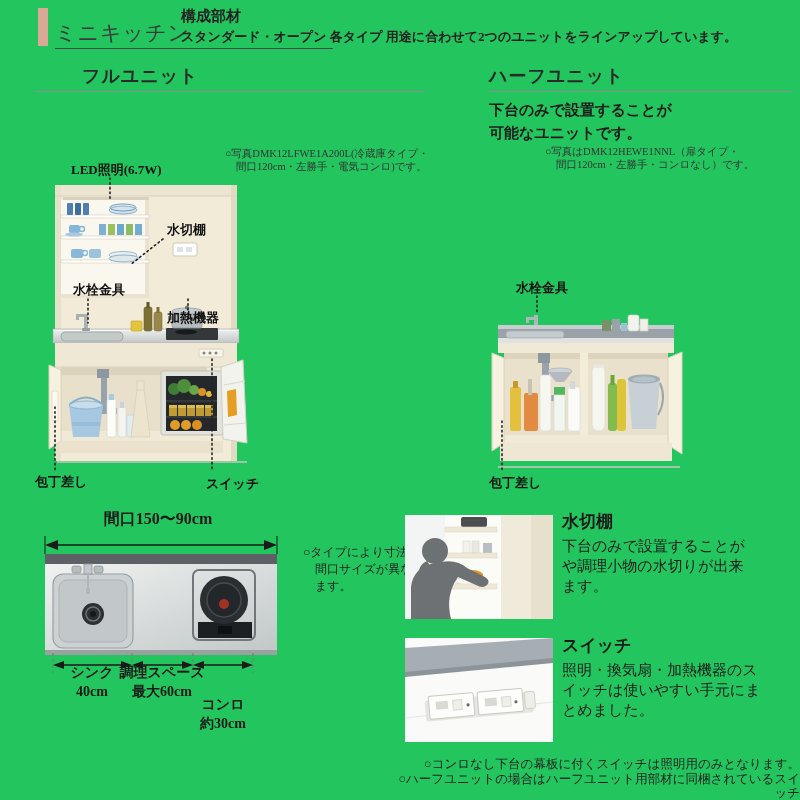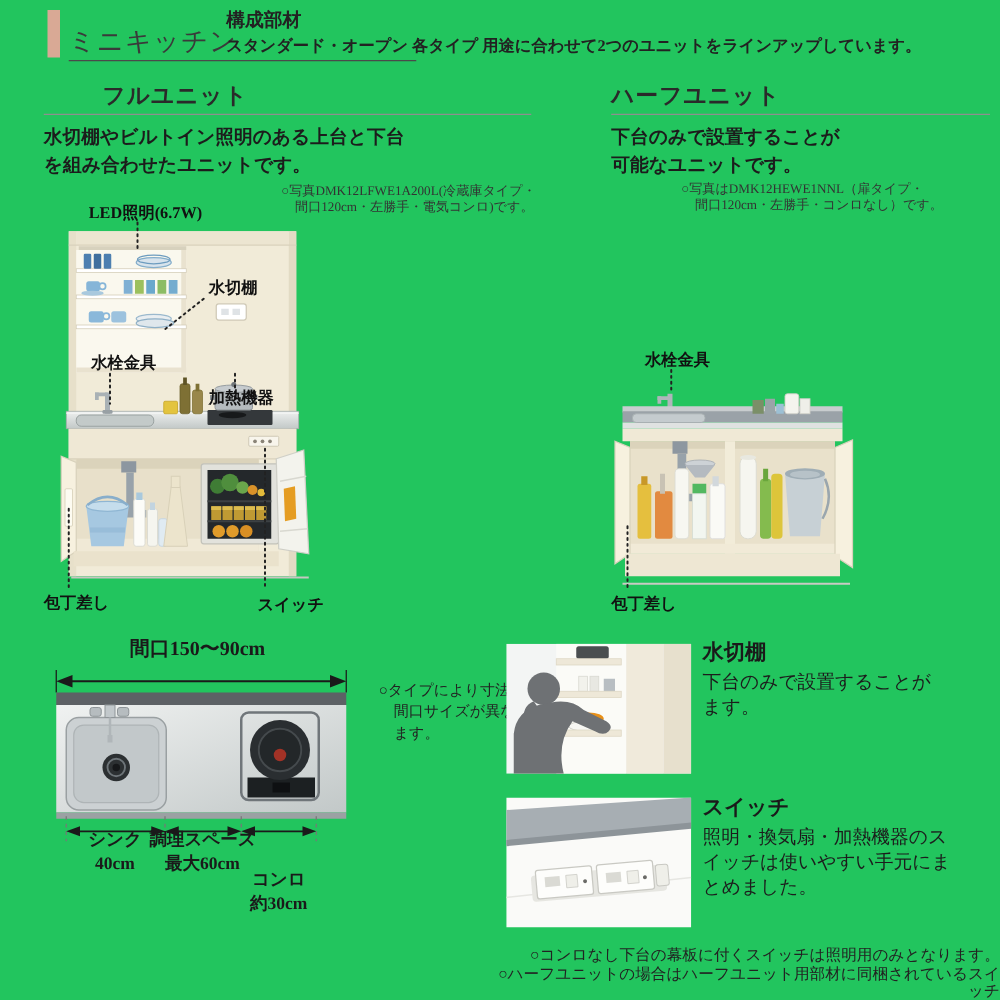--- a/index.html
+++ b/index.html
@@ -34,24 +34,20 @@
   <div class="abs brand" style="left:55px;top:19px;">ミニキッチン</div>
   <div class="abs brand-underline" style="left:55px;top:48px;width:278px;"></div>
   <div class="abs hdr-title" style="left:181px;top:7px;">構成部材</div>
   <div class="abs hdr-sub" style="left:181px;top:28px;">スタンダード・オープン 各タイプ 用途に合わせて2つのユニットをラインアップしています。</div>
 
   <div class="abs col-heading" style="left:35px;top:64px;margin-left:47px;">フルユニット</div>
   <div class="abs col-rule" style="left:35px;top:91px;width:390px;"></div>
   <div class="abs col-heading" style="left:489px;top:64px;">ハーフユニット</div>
   <div class="abs col-rule" style="left:489px;top:91px;width:303px;"></div>
 
-  <div class="abs desc" style="left:35px;top:99px;">
-    <div>水切棚やビルトイン照明のある上台と下台</div>
-    <div>を組み合わせたユニットです。</div>
-  </div>
   <div class="abs desc" style="left:489px;top:99px;">
     <div>下台のみで設置することが</div>
     <div>可能なユニットです。</div>
   </div>
 
   <div class="abs caption" style="left:225px;top:147px;">
     <div>○写真DMK12LFWE1A200L(冷蔵庫タイプ・</div>
     <div class="cont">間口120cm・左勝手・電気コンロ)です。</div>
   </div>
   <div class="abs caption" style="left:545px;top:145px;">
@@ -413,20 +409,21 @@
     </g>
     <g fill="#6e7174">
       <circle cx="30" cy="36" r="13"></circle>
       <path d="M22,46 q-10,4 -8,18 q2,10 9,8 q-5,-12 3,-20 z"></path>
       <path d="M6,104 L6,72 Q8,54 26,49 L36,47 Q52,44 62,53 L80,62 Q86,66 82,70 Q78,74 71,70 L53,62 Q40,80 46,104 Z"></path>
     </g>
   </svg>
   <div class="abs feat-title" style="left:562px;top:510px;">水切棚</div>
   <div class="abs feat-body" style="left:562px;top:536px;">
     <div>下台のみで設置することが</div>
+    <div>や調理小物の水切りが出来</div>
     <div>ます。</div>
   </div>
 
   <svg class="abs" style="left:405px;top:638px;" width="148" height="104" viewBox="0 0 148 104">
     <rect width="148" height="104" fill="#fafaf8"></rect>
     <polygon points="0,10 148,0 148,24 0,38" fill="#a7aeb3"></polygon>
     <polygon points="0,34 148,20 148,25 0,39" fill="#8d9499"></polygon>
     <line x1="0" y1="80" x2="148" y2="64" stroke="#e6e6e2" stroke-width="1.2"></line>
     <g transform="rotate(-5 74 66)">
       <rect x="20" y="58" width="108" height="21" rx="3" fill="#e6e6e1"></rect>

